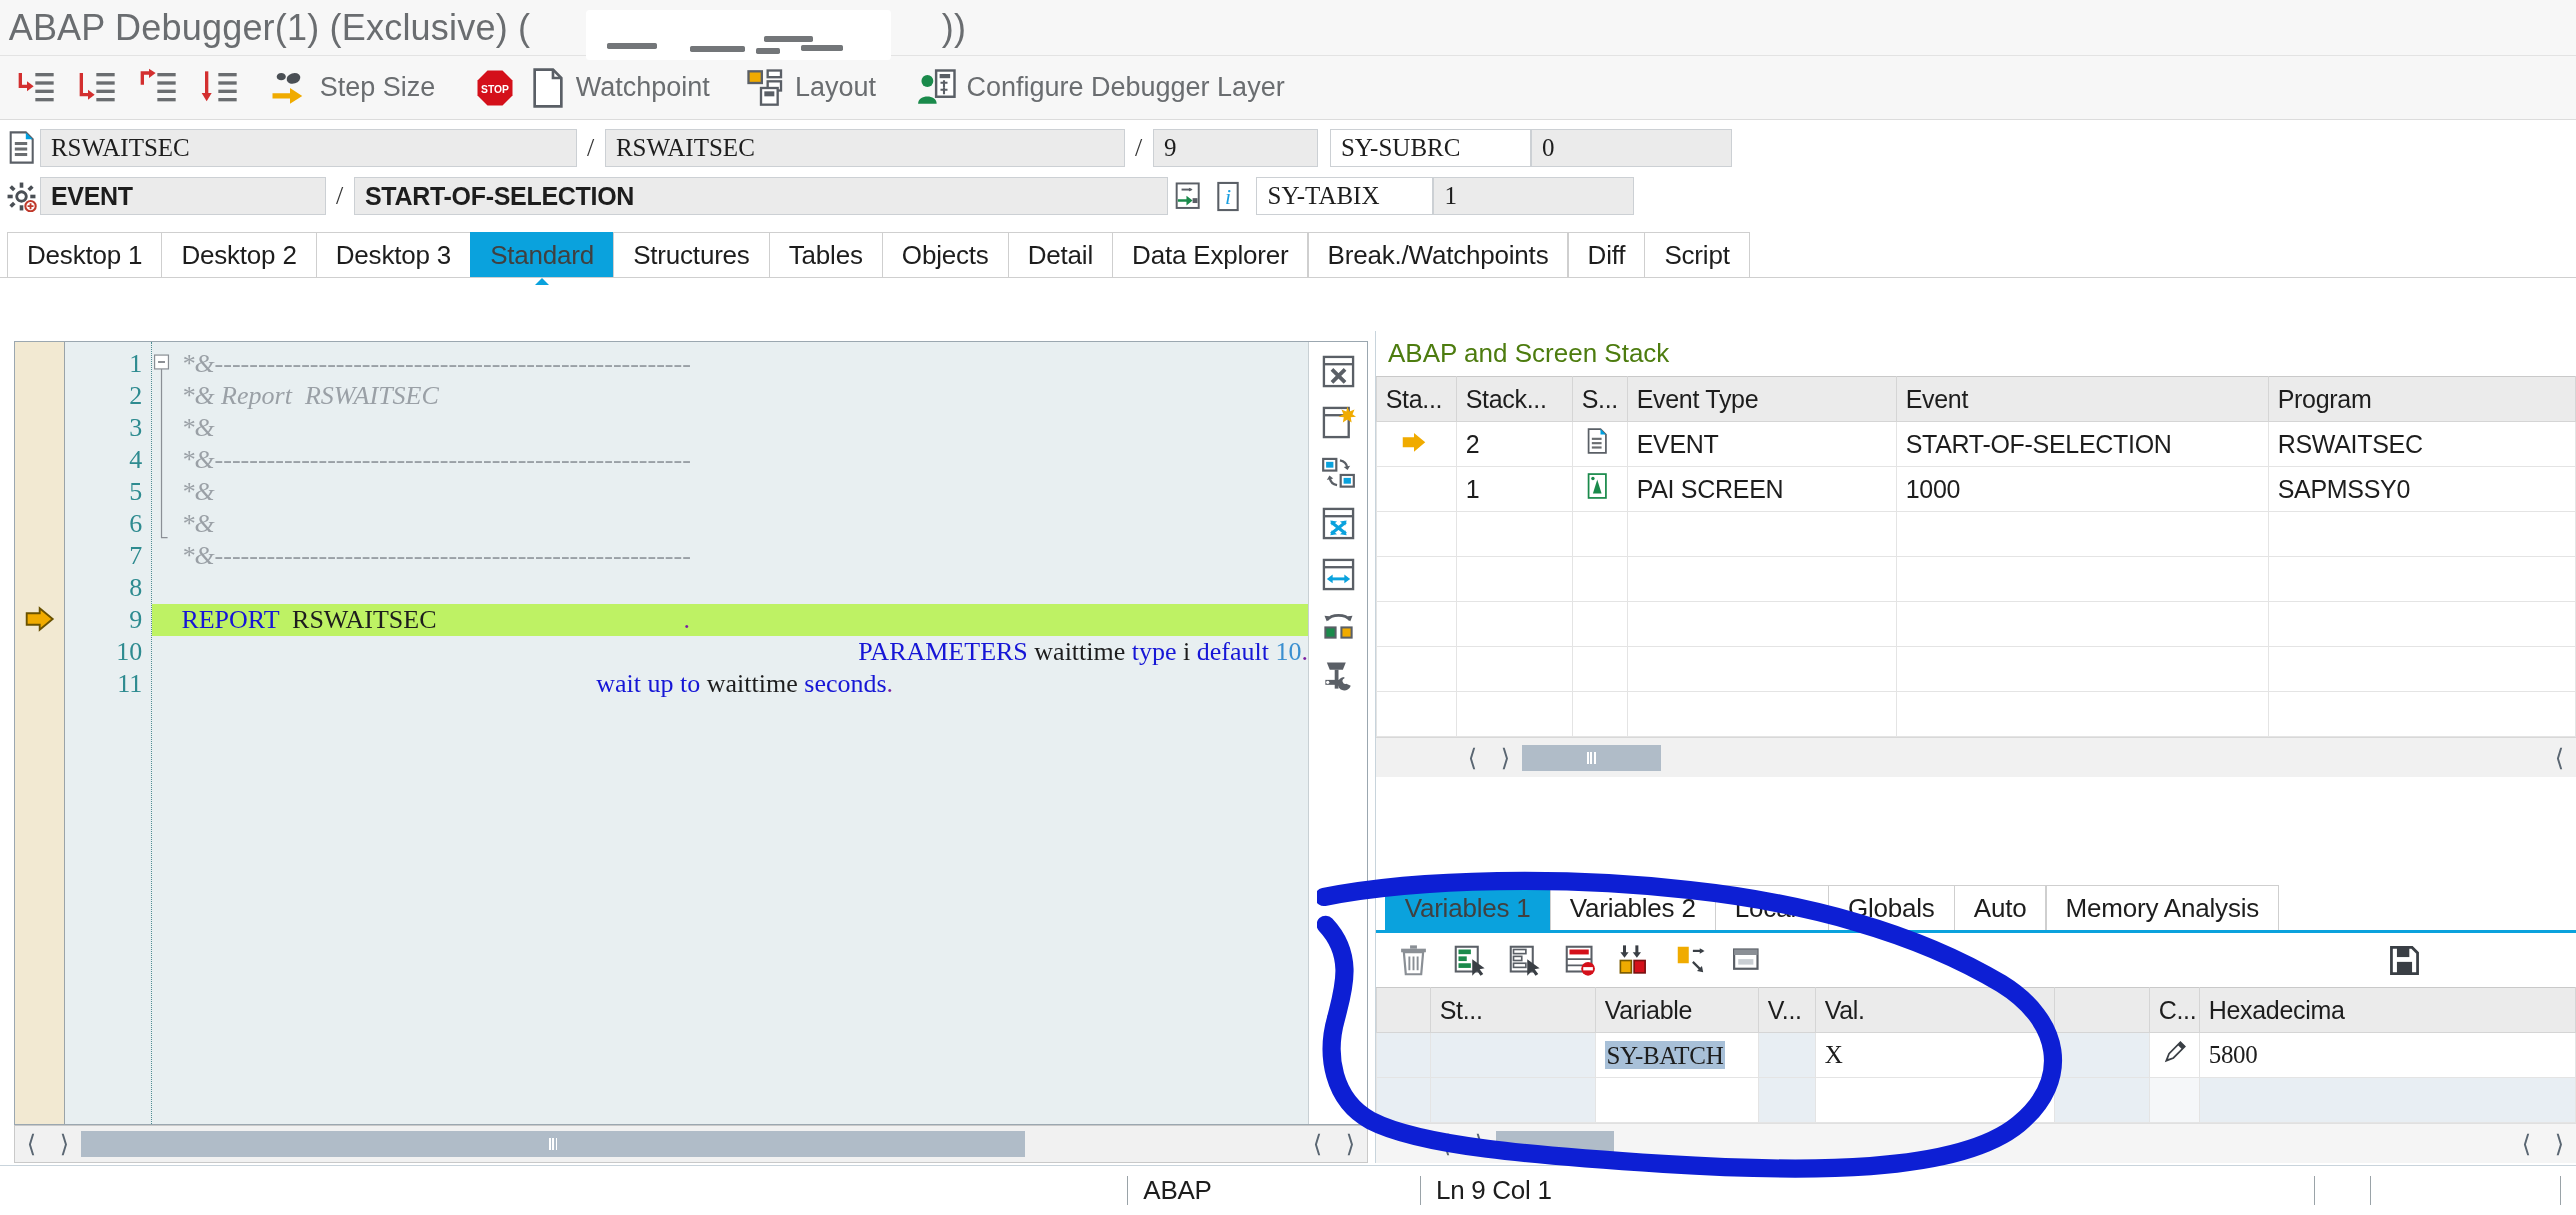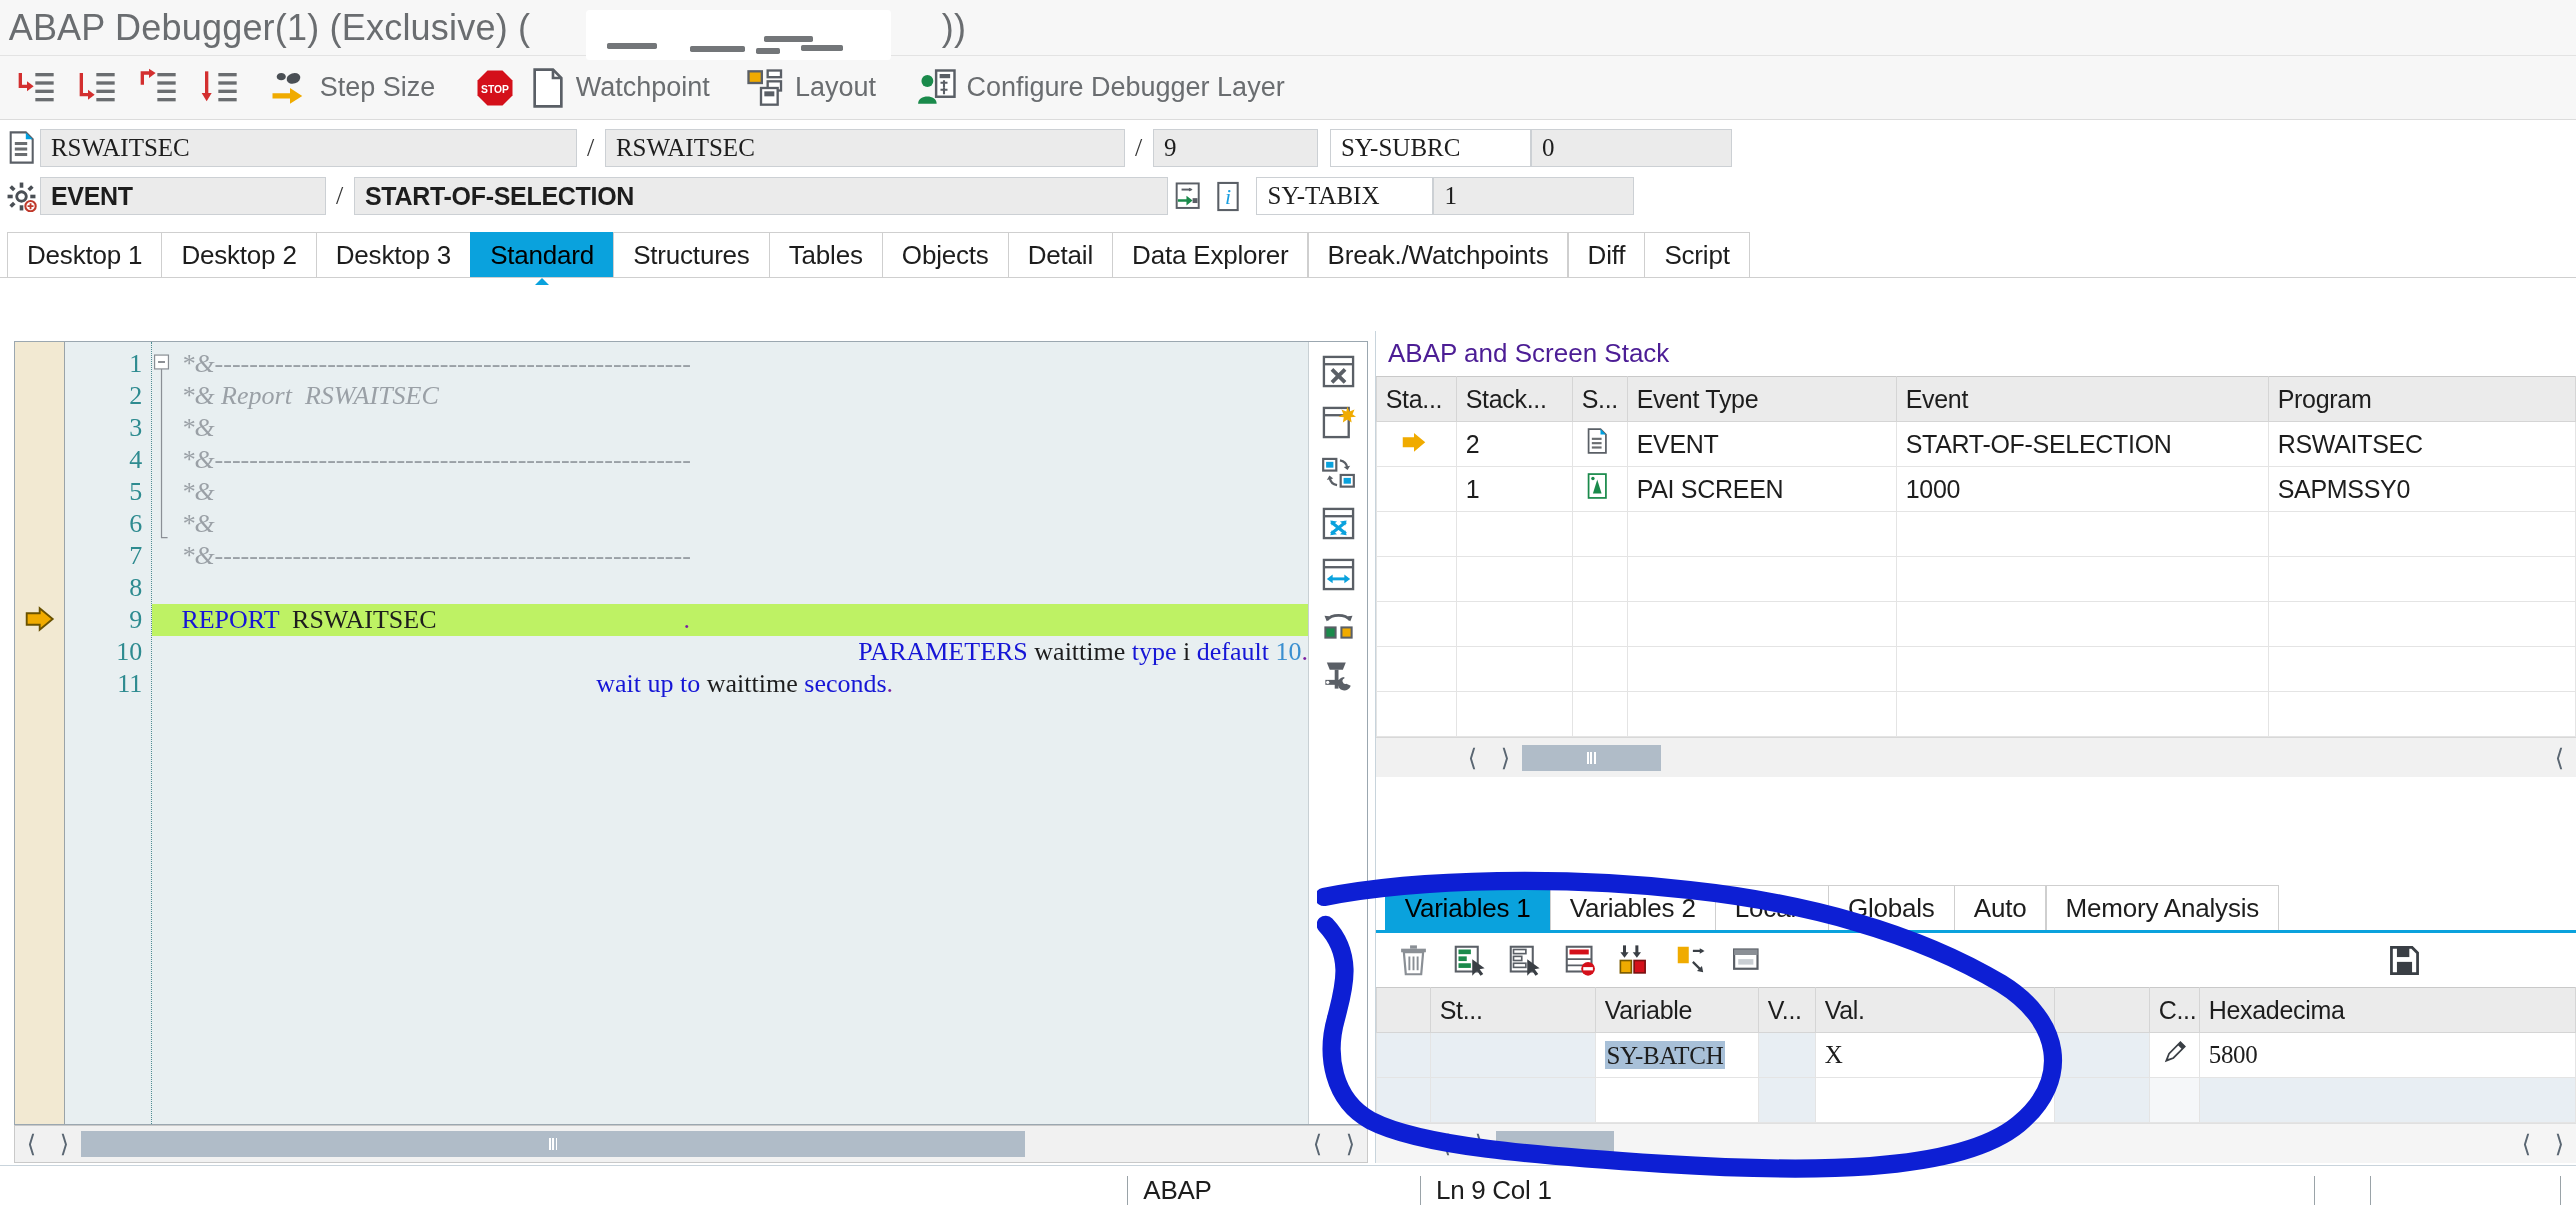--- a/index.html
+++ b/index.html
@@ -74,21 +74,21 @@
     padding-left:7px;
   }
   .tab{
     height:45px; display:flex; align-items:center; justify-content:center;
     padding:0 19px; font-size:26px; color:#1d1d1d;
     border:0.9px solid #cfcfcf; border-bottom:none;
     background:#ffffff; cursor:pointer; white-space:nowrap;
     margin-right:-0.9px; position:relative;
     letter-spacing:-0.2px;
   }
-  .tab.active{ background:#0aa2dd; color:#000000; border-color:#0aa2dd; }
+  .tab.active{ background:#0aa2dd; color:#404040; border-color:#0aa2dd; }
   .tab.active::after{
     content:""; position:absolute; bottom:-7.8px; left:50%; margin-left:-7px;
     width:0;height:0;border-left:7px solid transparent;border-right:7px solid transparent;
     border-bottom:7px solid #0aa2dd;
   }
 
   
   #main{
     display:flex; position:absolute; top:331px; left:0; right:0; bottom:52px;
   }
@@ -133,21 +133,21 @@
     display:flex; align-items:center;
   }
   .sc-arrow{ width:33px; text-align:center; font-size:24px; color:#5a6672; cursor:pointer; }
   .sc-track{ flex:1; height:26px; background:#f1f1f1; position:relative; }
   .sc-thumb{ position:absolute; top:0; height:26px; background:#b0bcc8; }
   .sc-thumb .grip{ position:absolute; left:50%; top:7px; margin-left:-4.3px; width:8.7px; height:12px;
     background:repeating-linear-gradient(90deg,#fff 0 1.7px, transparent 1.7px 3.5px); }
 
   
   #stack-hdr{ height:45px; display:flex; align-items:center; padding-left:12px;
-    font-size:26px; color:#4c1d95; background:#ffffff;}
+    font-size:26px; color:#4d7c0f; background:#ffffff;}
   .grid{ width:100%; border-collapse:collapse; table-layout:fixed; }
   .grid th{
     background:#ebebeb; border:0.9px solid #d5d5d5; border-top:0.9px solid #c9c9c9;
     font-size:25px; font-weight:400; color:#1d1d1d; text-align:left;
     padding:7px 8.7px; height:45px; white-space:nowrap; overflow:hidden;
     letter-spacing:-0.3px;
   }
   .grid td{
     border:0.9px solid #e4e4e4; font-size:25px; color:#1d1d1d;
     padding:3.5px 8.7px; height:45px; white-space:nowrap; overflow:hidden;

